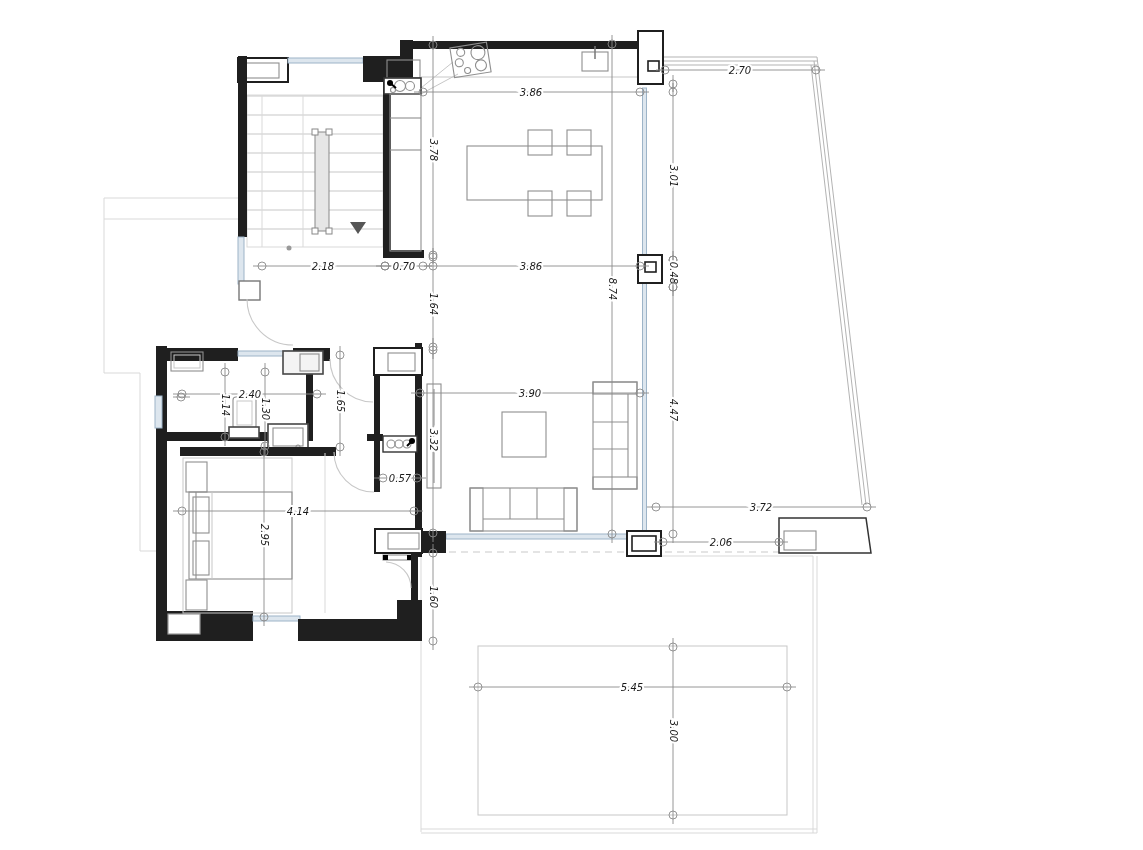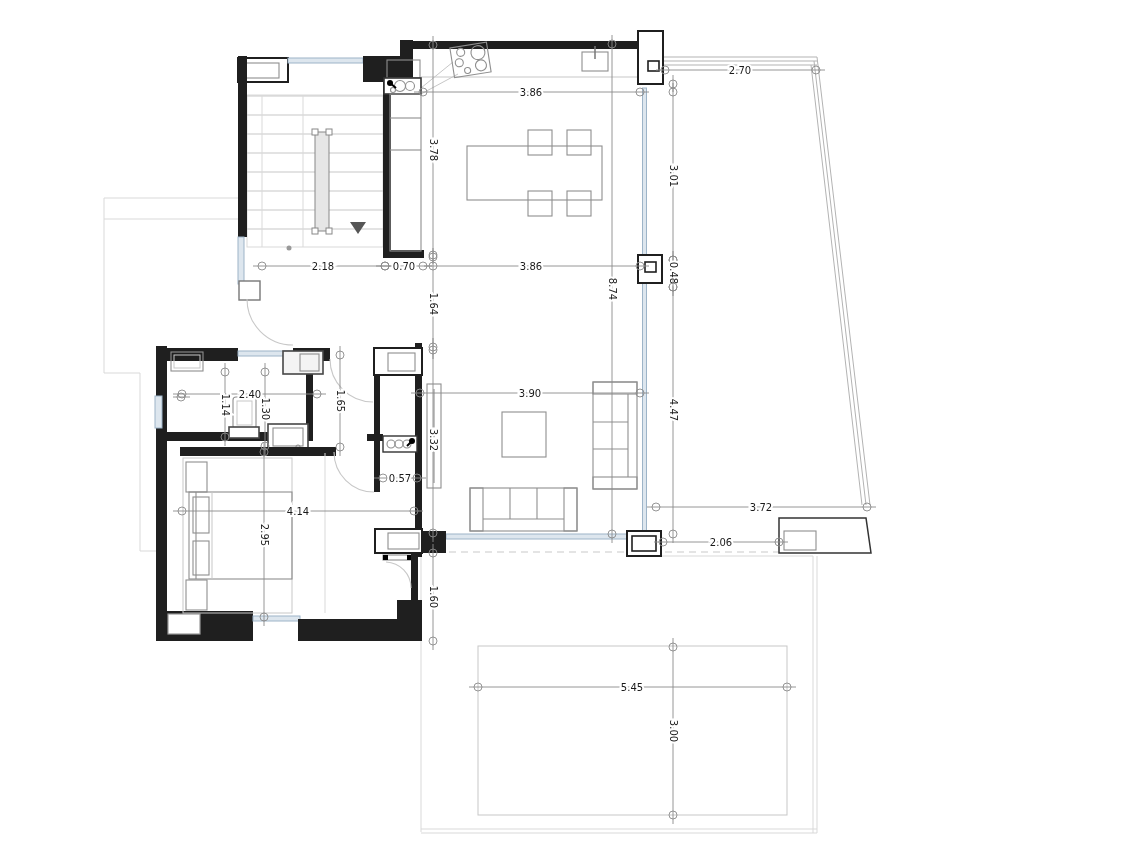--- a/index.html
+++ b/index.html
@@ -1,17 +1,17 @@
 <!DOCTYPE html>
 <html style="--wall: #1f1f1f; --furniture: #8f8f8f; --dimension: #8a8a8a; --glazing: #9db4c8; --faint: #d9d9d9; --background: #ffffff;"><head>
 <meta charset="utf-8">
 <style>
   html,body{margin:0;padding:0;background:#fff;}
   #stage{position:relative;width:1062px;height:850px;background:var(--background,#fff);overflow:hidden;
-         font-family:"DejaVu Sans",sans-serif;}
+         font-family:"DejaVu Sans",sans-serif;font-style:italic;}
   svg{display:block}
   
   .wl{fill:var(--wall,#1f1f1f);stroke:none}
   .wl2{fill:#ffffff;stroke:var(--wall,#1f1f1f);stroke-width:2}
   .wl2t{fill:none;stroke:var(--wall,#1f1f1f);stroke-width:1.6}
   
   .furn{fill:none;stroke:var(--furniture,#8f8f8f);stroke-width:1.1}
   .furnD{fill:#ffffff;stroke:#474747;stroke-width:1.6}
   .lite{stroke:#c7c7c7;fill:none;stroke-width:1}
   .faint{stroke:var(--faint,#d9d9d9);fill:none;stroke-width:1}

